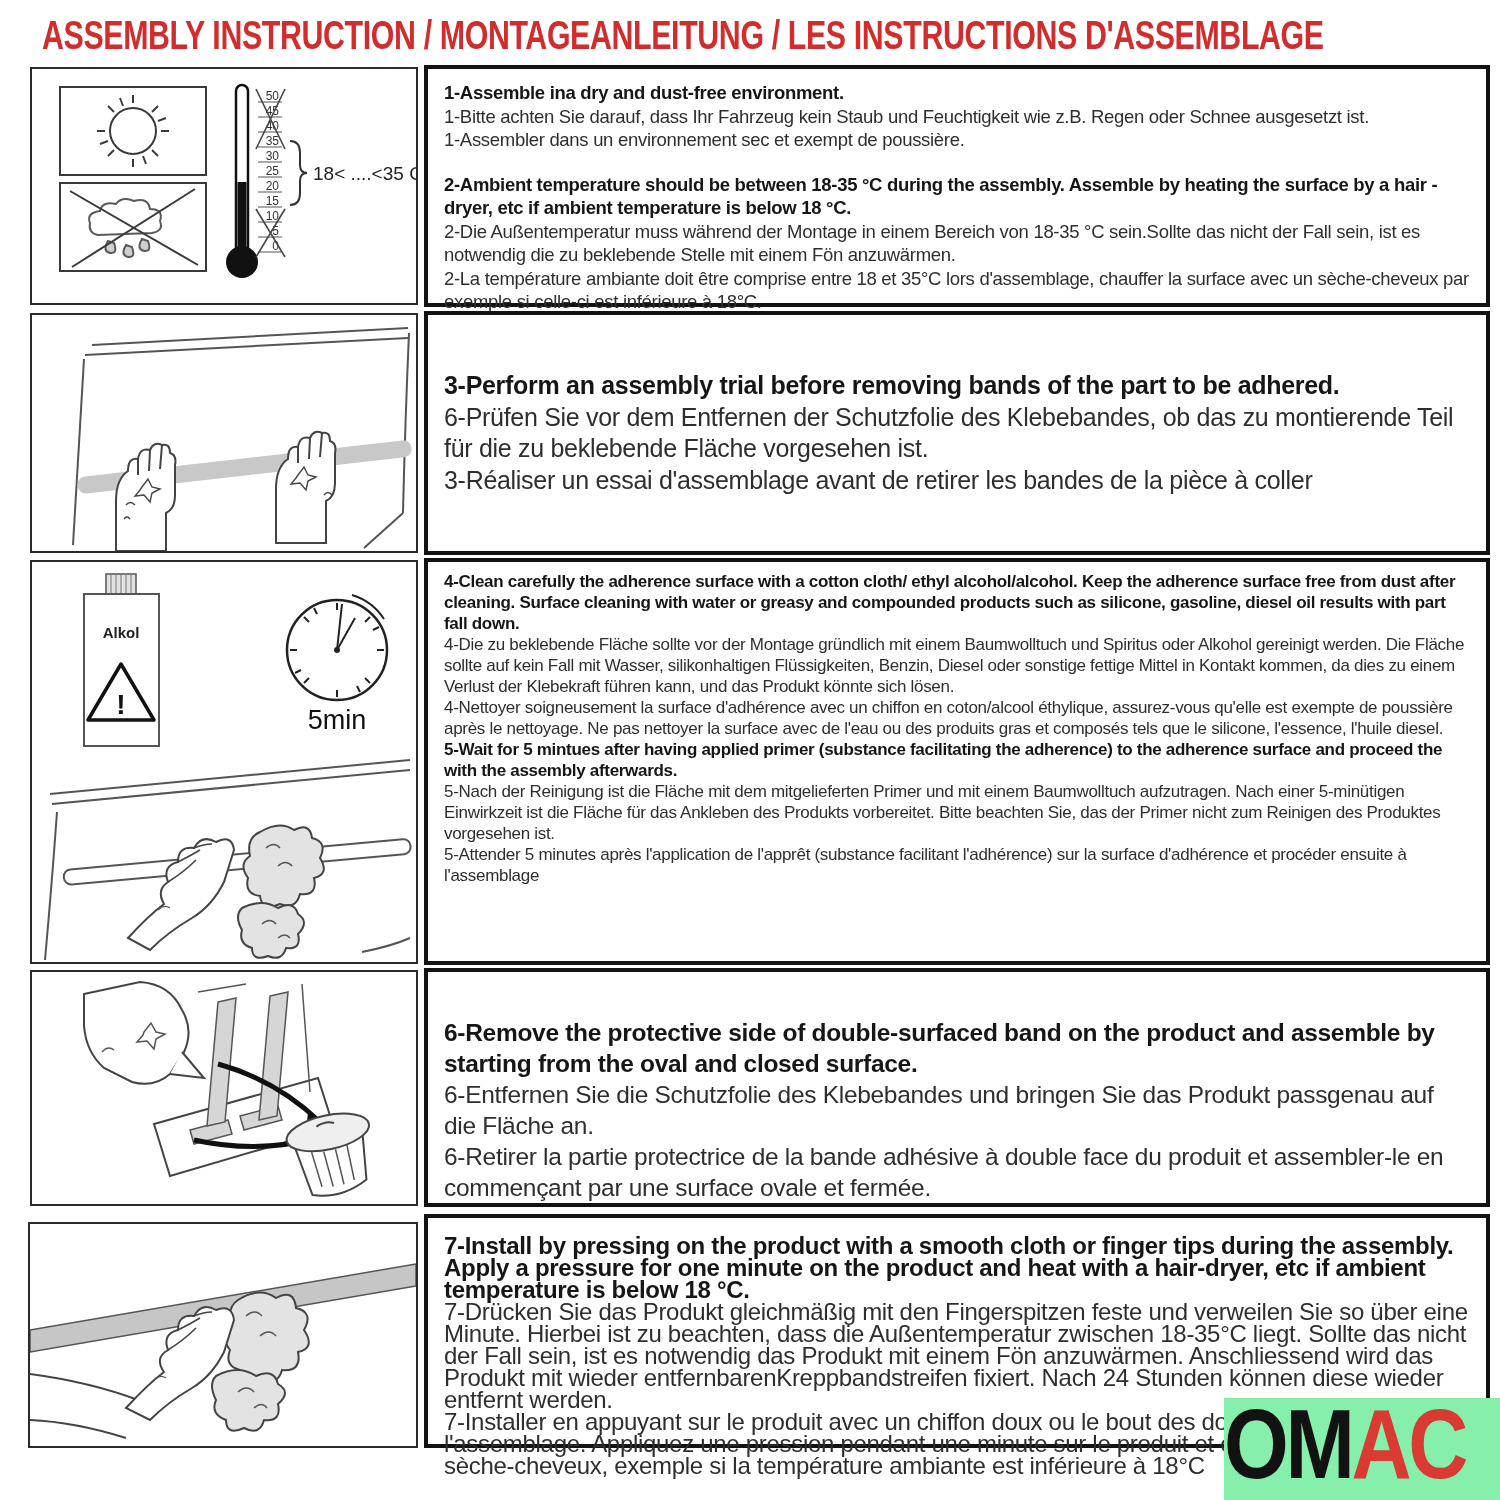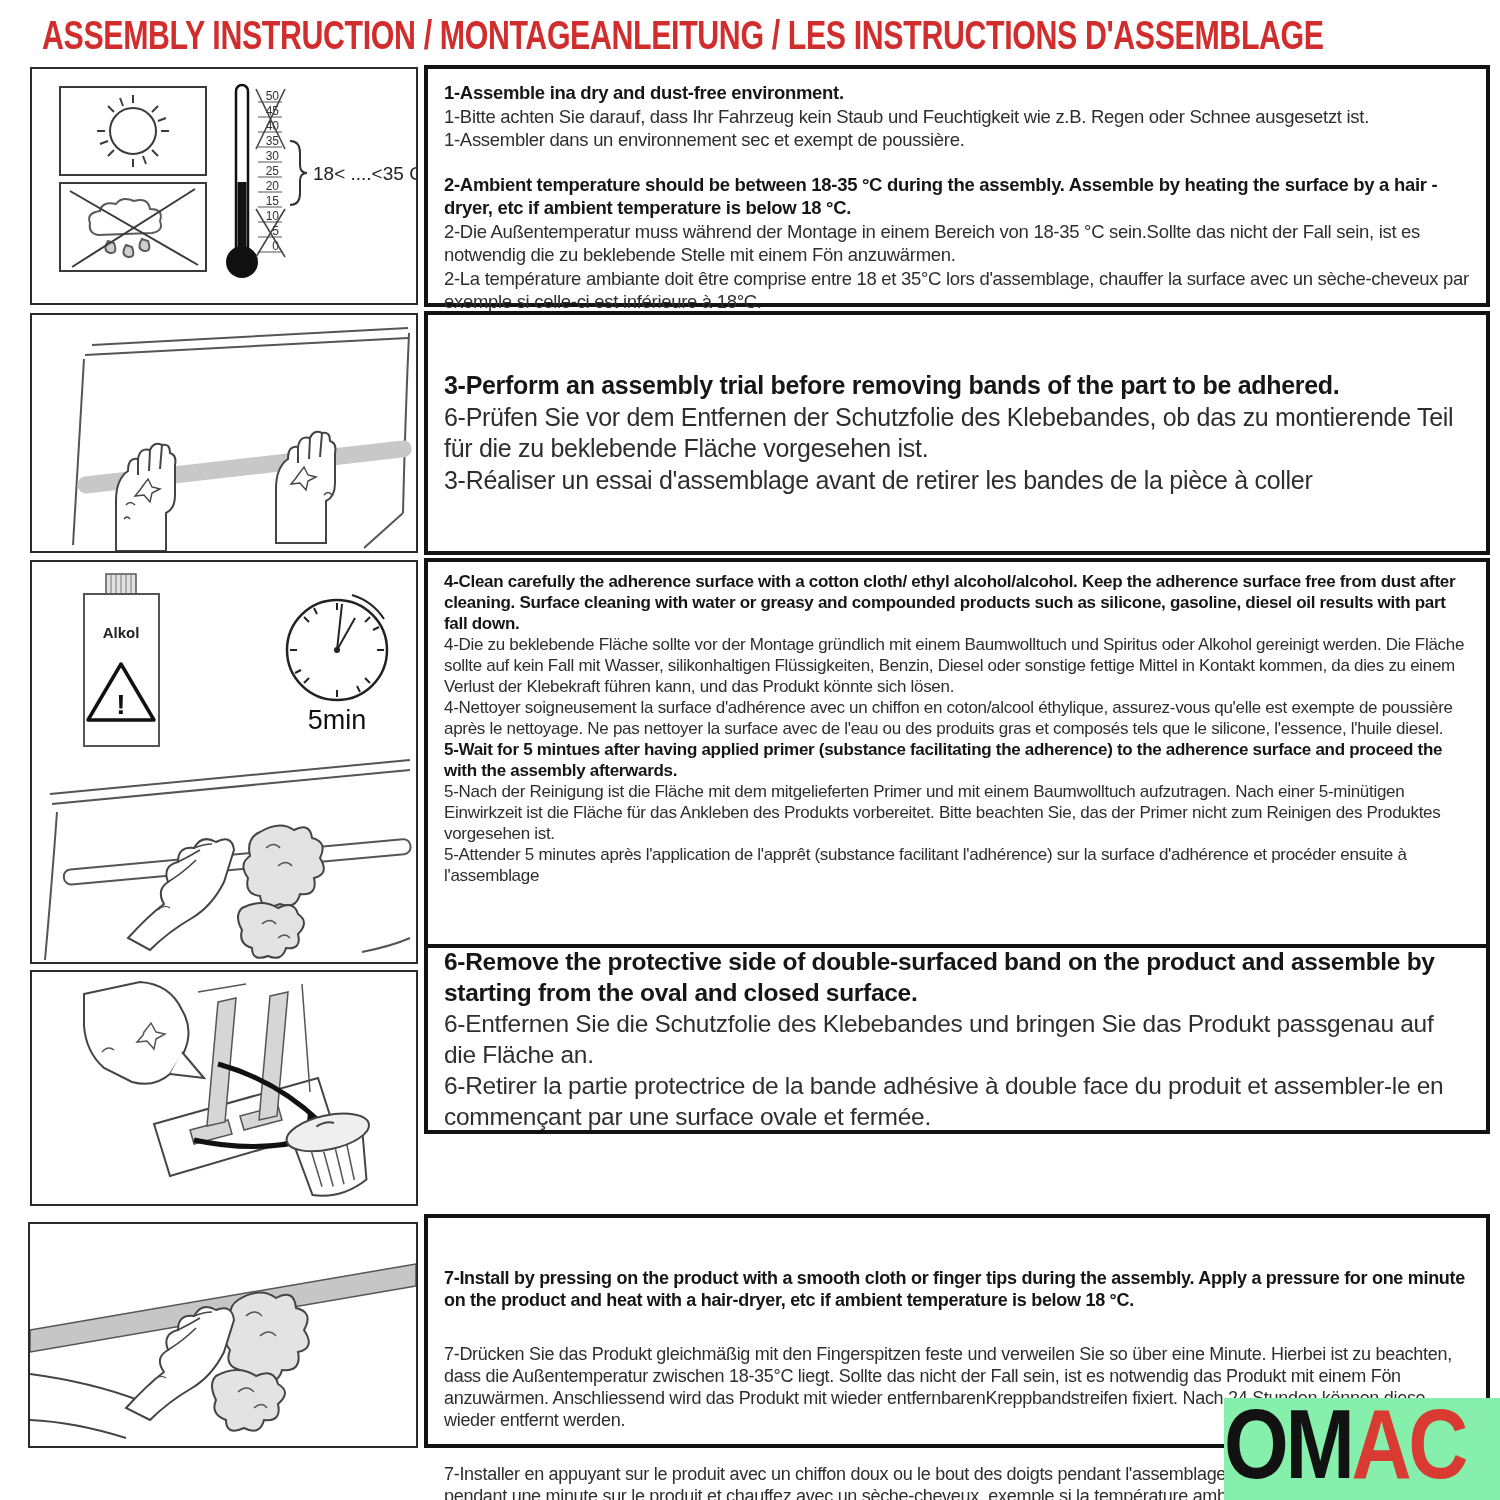--- a/index.html
+++ b/index.html
@@ -11,21 +11,21 @@
   .lbox{position:absolute;border:2px solid #2b2b2b;background:#fff;box-sizing:border-box;}
   .rbox{position:absolute;border:4px solid #121212;background:#fff;box-sizing:border-box;}
   .rbox .inner{padding:0 16px;}
   .rbox p{margin:0;letter-spacing:-0.3px;}
   .b{font-weight:bold;color:#161616;}
   .r{color:#2e2e2e;}
   .fs-sm p{font-size:18.5px;line-height:23.5px;}
   .fs-xs p{font-size:17px;line-height:21px;}
   .fs-lg p{font-size:25px;line-height:31.5px;}
   .fs-md p{font-size:24.5px;line-height:31px;}
-  .fs-s7 p{font-size:18px;line-height:22px;margin-top:32px;}
+  .fs-s7 p{font-size:24px;line-height:22px;}
   .gap{margin-top:21px !important;}
   .vcenter{display:flex;flex-direction:column;justify-content:center;}
   .pt1{padding-top:12px;}
   .pt3{padding-top:9px;}
   .pt5{padding-top:17px;}
   svg{display:block;}
   .logo{position:absolute;left:1224px;top:1398px;width:280px;height:102px;background:#86efac;
         display:flex;align-items:flex-start;}
   .logo .txt{font-weight:900;font-size:98px;line-height:92px;letter-spacing:-4px;
         transform:scaleX(0.85);transform-origin:left bottom;white-space:nowrap;}
@@ -259,21 +259,21 @@
             <line x1="292" y1="178" x2="294" y2="214"></line>
           <line x1="304" y1="178" x2="305" y2="214"></line>
             <line x1="316" y1="176" x2="316" y2="212"></line>
         </g>
         <ellipse cx="300" cy="160" rx="42" ry="17" fill="#efefef" stroke="#444" stroke-width="2"></ellipse>
         <path d="M290,152 q10,-4 18,0" fill="none" stroke="#444" stroke-width="2"></path>
       </g>
     </svg>
   </div>
 
-  <div class="rbox fs-md vcenter" style="left:424px;top:944px;width:1066px;height:190px;">
+  <div class="rbox fs-md vcenter" style="left:424px;top:968px;width:1066px;height:239px;justify-content:flex-end;">
     <div class="inner">
       <p class="b">6-Remove the protective side of double-surfaced band on the product and assemble by starting from the oval and closed surface.</p>
       <p class="r">6-Entfernen Sie die Schutzfolie des Klebebandes und bringen Sie das Produkt passgenau auf die Fläche an.</p>
       <p class="r">6-Retirer la partie protectrice de la bande adhésive à double face du produit et assembler-le en commençant par une surface ovale et fermée.</p>
     </div>
   </div>
 
   <div class="lbox" style="left:28px;top:1222px;width:390px;height:226px;">
     <svg width="386" height="222" viewBox="0 0 386 222">
       <polygon points="0,106 386,40 386,62 0,128" fill="#c6c6c6" stroke="#555" stroke-width="1.5"></polygon>

